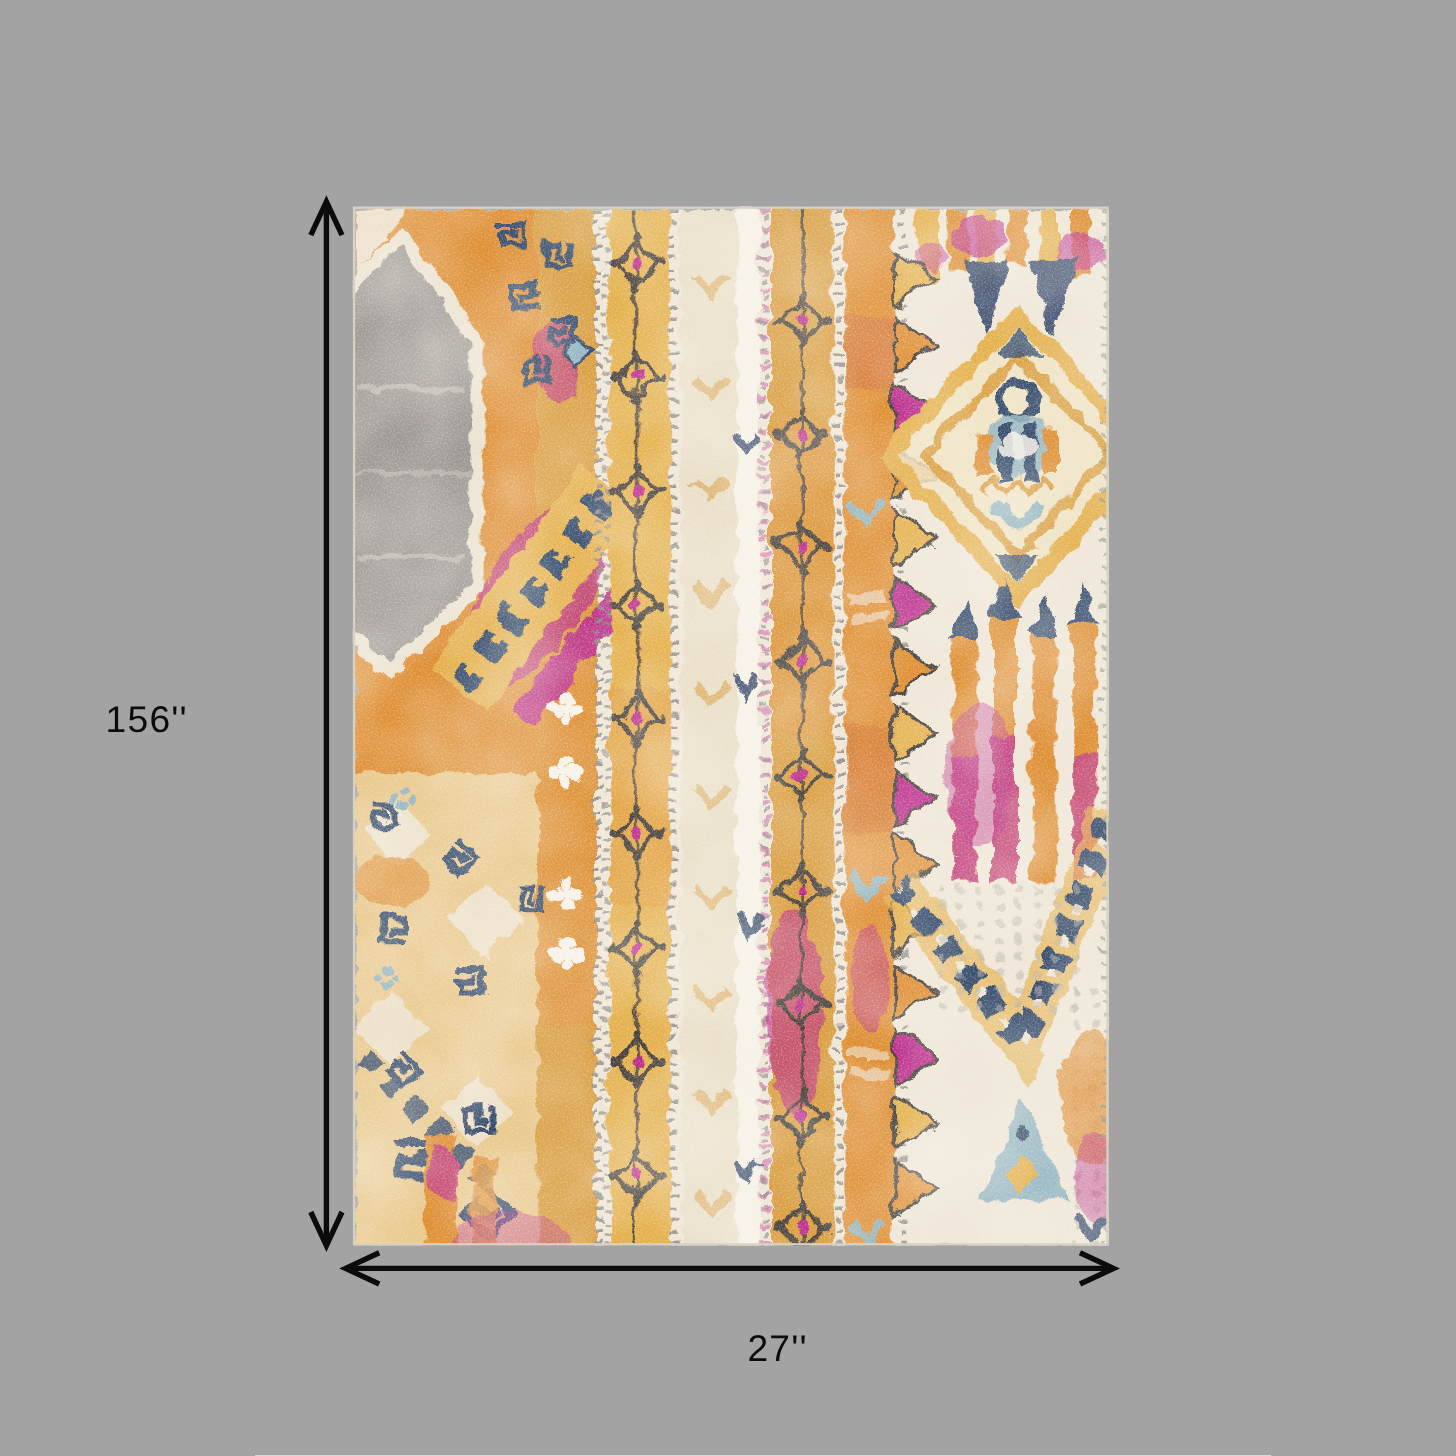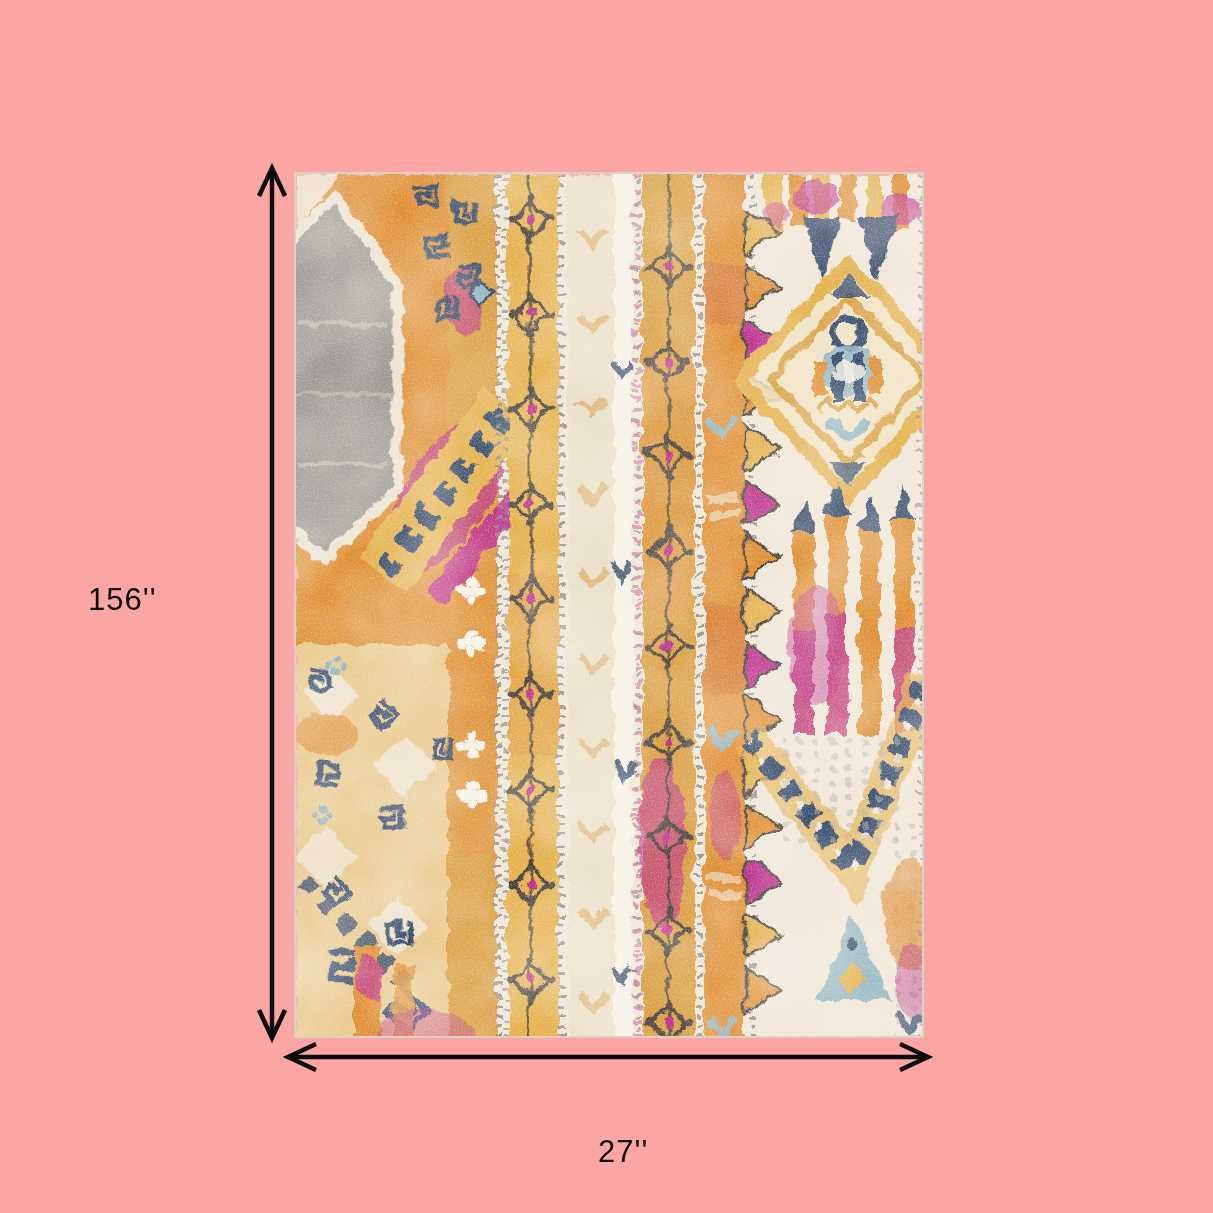--- a/index.html
+++ b/index.html
@@ -1,26 +1,26 @@
 <!DOCTYPE html>
 <html style="--cream: #efe7d8; --eggshell: #e9dfc8; --orange: #df8e33; --rust: #d4713a; --gold: #e5b14e; --deepGold: #d99c3c; --magenta: #bb2a8c; --pink: #d985b5; --navy: #33486b; --lightBlue: #8fb4c2; --gray: #9c9894; --beadGray: #8f8b85; --outline: #47403a; --white: #f7f3ea; --ink: #0b0b0b; --edge: #d8d2c4;"><head>
 <meta charset="utf-8">
 <style>
   html,body{margin:0;padding:0;background:#fff;}
-  .page{position:relative;width:1213px;height:1213px;background:#fca5a5;overflow:hidden;
+  .page{position:relative;width:1213px;height:1213px;background:#a3a3a3;overflow:hidden;
         font-family:"Liberation Sans", sans-serif;}
   .rug{position:absolute;left:294px;top:172px;width:630px;height:866px;}
   .rug svg{display:block;width:100%;height:100%;}
   .dim{position:absolute;}
   .dim-v{left:250px;top:160px;}
   .dim-h{left:282px;top:1035px;}
   .dim line,.dim polyline{stroke:var(--ink,#0b0b0b);stroke-width:4.5;fill:none;}
   .label{position:absolute;color:var(--ink,#0b0b0b);font-size:31px;letter-spacing:1px;}
   .label-h{left:88px;top:582px;width:100px;text-align:left;}
-  .label-w{left:598px;top:1134px;width:100px;text-align:left;}
+  .label-w{left:598px;top:1106px;width:100px;text-align:center;}
 </style>
 </head>
 <body>
 
 <div class="page">
 
   <div class="rug">
   <svg viewBox="0 0 630 866" preserveAspectRatio="none">
     <defs>
       <filter id="rough" x="-4%" y="-4%" width="108%" height="108%">

